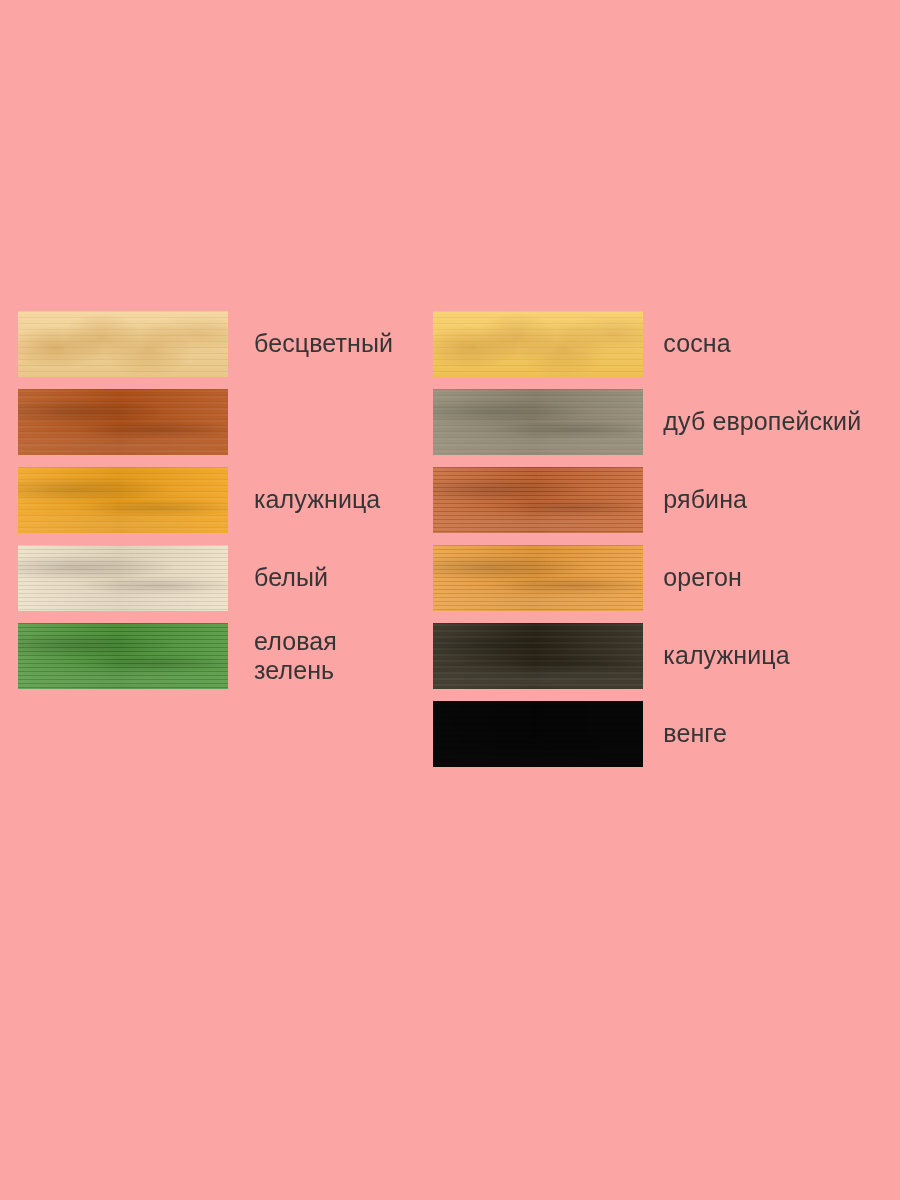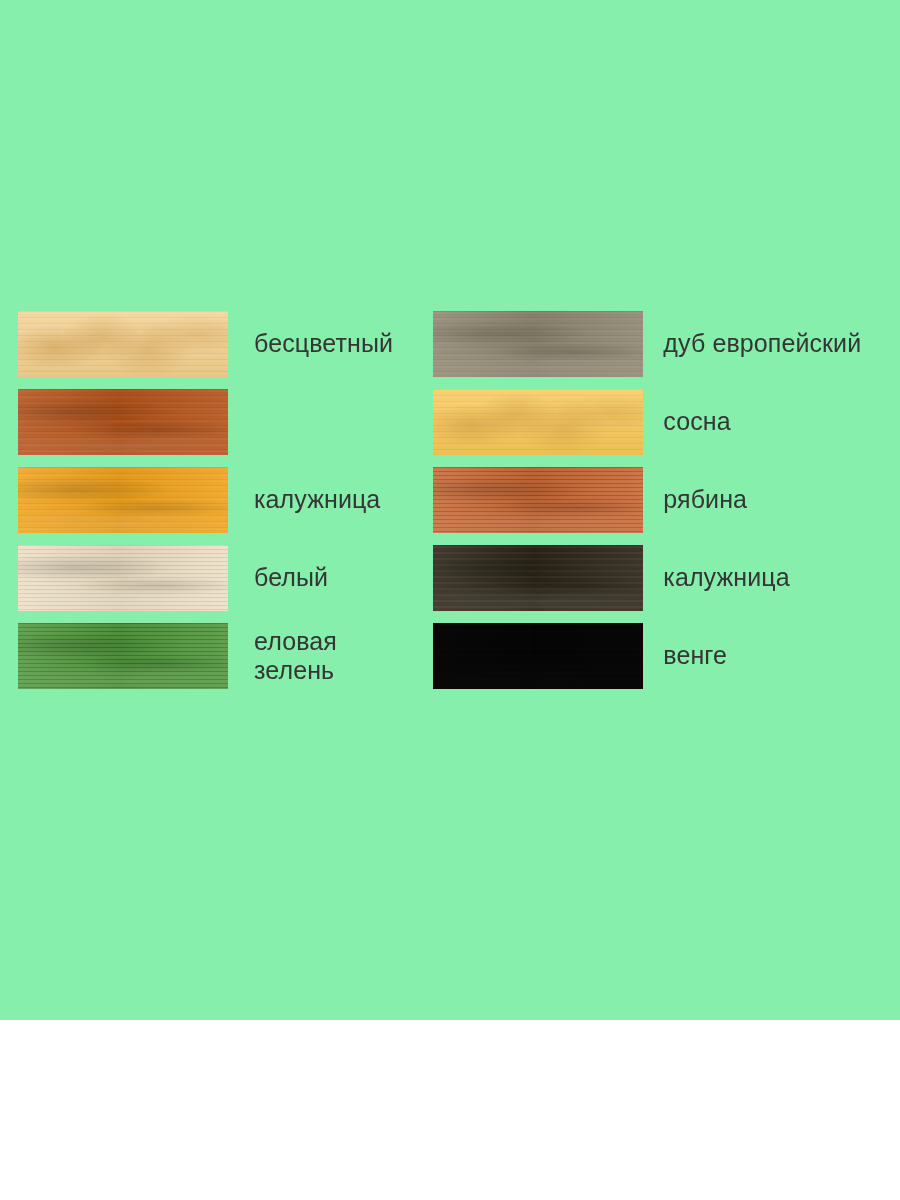--- a/index.html
+++ b/index.html
@@ -14,22 +14,22 @@
     overflow: hidden;
     font-family: "Liberation Sans", "DejaVu Sans", sans-serif;
     position: relative;
   }
 
   #chart-sheet {
     position: absolute;
     left: 0;
     top: 0;
     width: 900px;
-    height: 1020px;
-    background: #86efac;
+    height: 1200px;
+    background: #fca5a5;
   }
 
   .columns {
     position: absolute;
     left: 0;
     top: 305px;
     width: 900px;
     display: flex;
     flex-direction: row;
     align-items: flex-start;
@@ -156,39 +156,46 @@
             <div class="grain lines"></div>
             <div class="grain figure"></div>
           </div>
           <div class="swatch-label">еловая
 зелень</div>
         </div>
       </div>
 
     <div class="column right">
         <div class="swatch-row">
+          <div class="swatch figured" title="сосна" style="background-color: rgb(247, 199, 84);">
+            <div class="grain lines"></div>
+            <div class="grain figure"></div>
+          </div>
+          <div class="swatch-label">сосна</div>
+        </div>
+        <div class="swatch-row">
           <div class="swatch plain" title="дуб европейский" style="background-color: rgb(142, 134, 112);">
             <div class="grain lines"></div>
             <div class="grain figure"></div>
           </div>
           <div class="swatch-label">дуб европейский</div>
         </div>
         <div class="swatch-row">
-          <div class="swatch figured" title="сосна" style="background-color: rgb(247, 199, 84);">
-            <div class="grain lines"></div>
-            <div class="grain figure"></div>
-          </div>
-          <div class="swatch-label">сосна</div>
-        </div>
-        <div class="swatch-row">
           <div class="swatch striped" title="рябина" style="background-color: rgb(192, 87, 31);">
             <div class="grain lines"></div>
             <div class="grain figure"></div>
           </div>
           <div class="swatch-label">рябина</div>
+        </div>
+        <div class="swatch-row">
+          <div class="swatch striped" title="орегон" style="background-color: rgb(232, 147, 43);">
+            <div class="grain lines"></div>
+            <div class="grain figure"></div>
+          </div>
+          <div class="swatch-label">орегон</div>
         </div>
         <div class="swatch-row">
           <div class="swatch plain" title="палисандр" style="background-color: rgb(43, 37, 23);">
             <div class="grain lines"></div>
             <div class="grain figure"></div>
           </div>
           <div class="swatch-label">калужница</div>
         </div>
         <div class="swatch-row">
           <div class="swatch flat" title="венге" style="background-color: rgb(5, 5, 5);">

